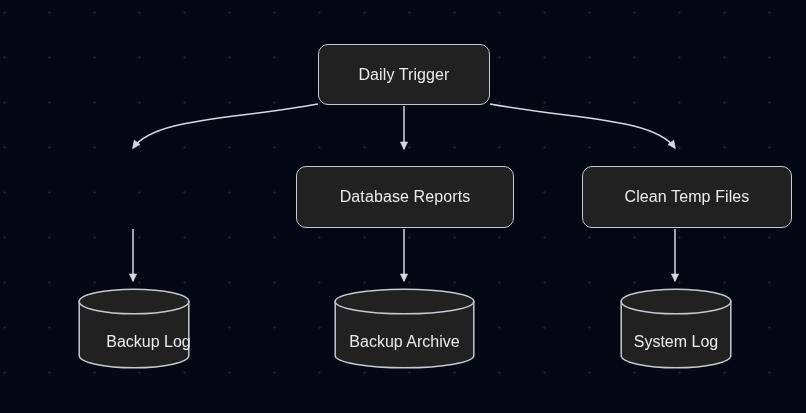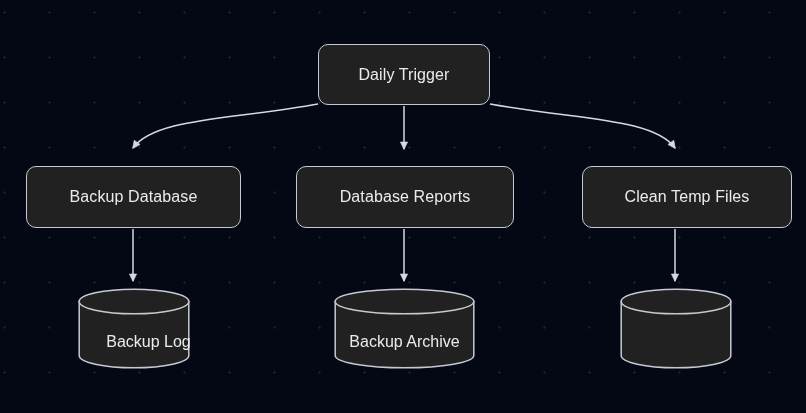--- a/index.html
+++ b/index.html
@@ -93,23 +93,20 @@
       <path d="M 404,229 L 404,281" marker-end="url(#arrowhead)"></path>
 
       <path d="M 675,229 L 675,281" marker-end="url(#arrowhead)"></path>
     </g>
   </svg>
 
   <div class="node proc-node" style="left:318px; top:44px; width:172px; height:61px;">
     <span class="node-label">Daily Trigger</span>
   </div>
 
-  <div class="node proc-node" style="left:26px; top:166px; width:215px; height:62px;">
-    <span class="node-label">Backup Database</span>
-  </div>
 
   <div class="node proc-node" style="left:296px; top:166px; width:218px; height:62px;">
     <span class="node-label">Database Reports</span>
   </div>
 
   <div class="node proc-node" style="left:570px; top:166px; width:210px; height:62px;margin-left:12px;">
     <span class="node-label">Clean Temp Files</span>
   </div>
 
   <div class="cyl-wrap" style="left:78px; top:288px; width:128px; height:81px;padding-left:13px;">
@@ -126,15 +123,16 @@
       <ellipse cx="70.5" cy="13.5" rx="69.3" ry="12.3" fill="#212121" stroke="#c6c9d1" stroke-width="1.5"></ellipse>
     </svg>
     <div class="cyl-label" style="top:45px;">Backup Archive</div>
   </div>
 
   <div class="cyl-wrap" style="left:620px; top:288px; width:112px; height:81px;">
     <svg class="cyl-svg" width="112" height="81" viewBox="0 0 112 81">
       <path d="M1.2,13.5 L1.2,67.5 A54.8,12.3 0 0 0 110.8,67.5 L110.8,13.5 Z" fill="#212121" stroke="#c6c9d1" stroke-width="1.5"></path>
       <ellipse cx="56" cy="13.5" rx="54.8" ry="12.3" fill="#212121" stroke="#c6c9d1" stroke-width="1.5"></ellipse>
     </svg>
+    <div class="cyl-label" style="top:45px;">System Log</div>
   </div>
 
 </div>
 
 </body></html>

